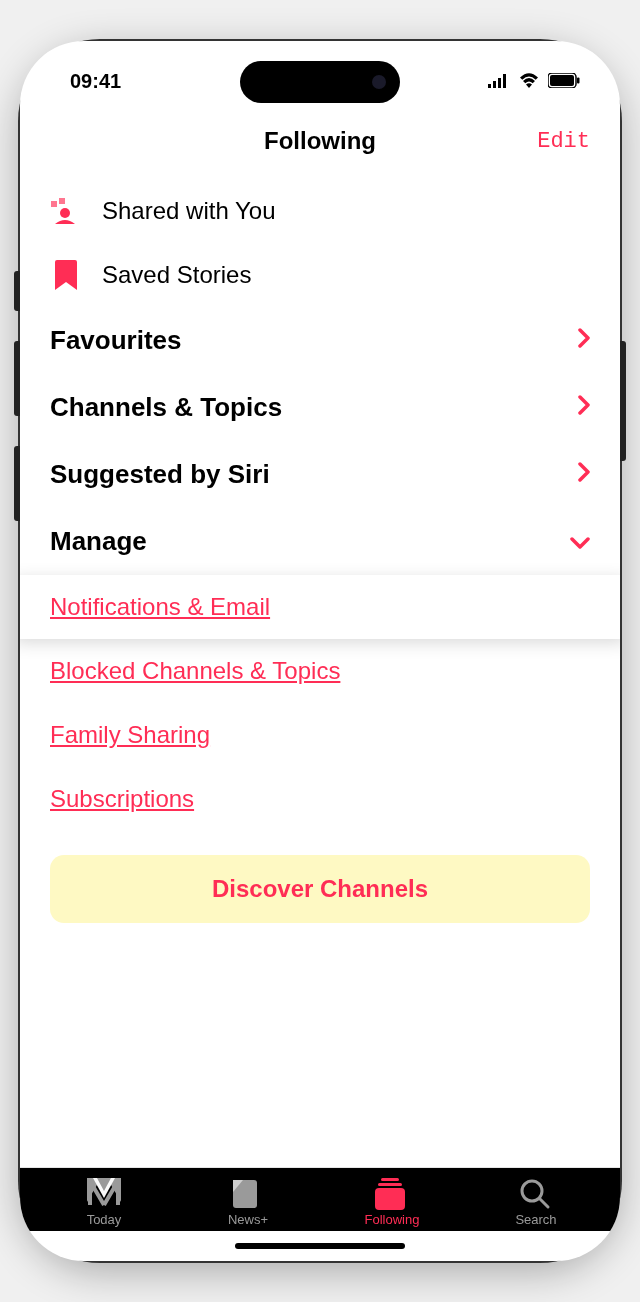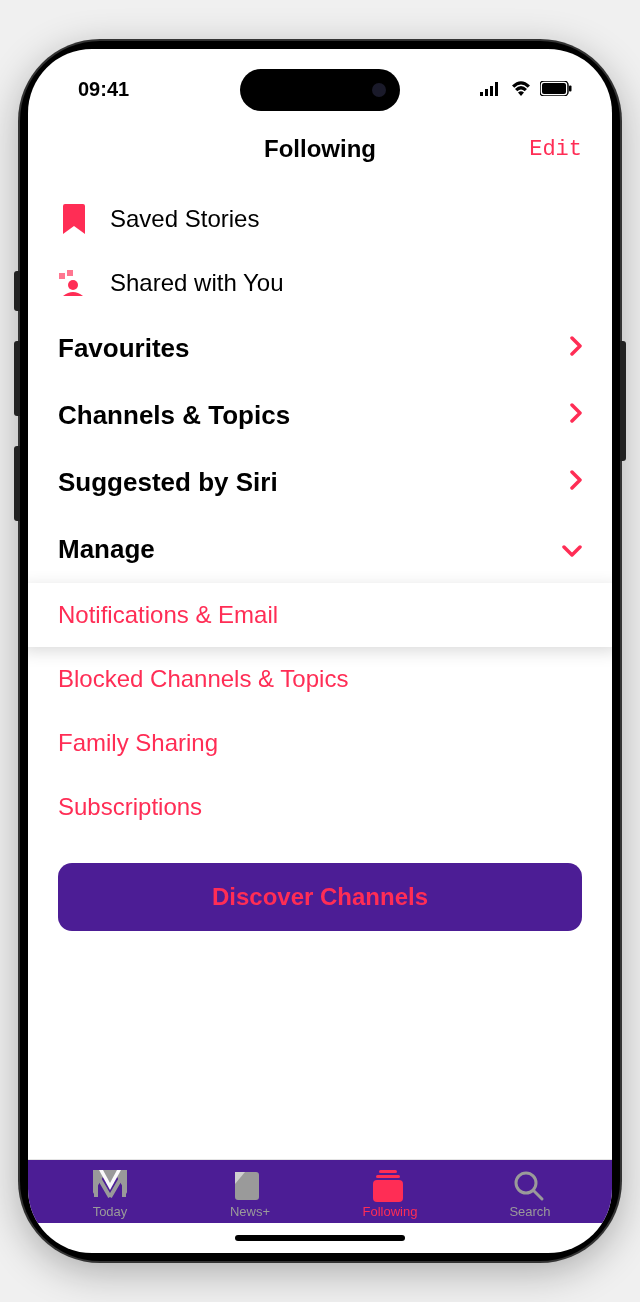--- a/index.html
+++ b/index.html
@@ -9,21 +9,21 @@
       display: flex;
       justify-content: center;
       align-items: center;
       min-height: 1302px;
     }
     .device-frame {
       width: 600px;
       height: 1220px;
       background: #000;
       border-radius: 80px;
-      padding: 8px;
+      padding: 0;
       box-shadow: 0 0 0 2px #333, 0 10px 40px rgba(0,0,0,0.3);
       position: relative;
     }
     .device-buttons-left {
       position: absolute;
       left: -6px;
       top: 230px;
     }
     .device-buttons-left .btn {
       width: 6px;
@@ -143,45 +143,46 @@
     }
     .section-item .chevron {
       color: #ff2d55;
       font-size: 22px;
       font-weight: 600;
     }
     .manage-sub {
       padding: 18px 30px;
       font-size: 24px;
       color: #ff2d55;
+      text-decoration: underline;
     }
     .manage-sub.highlighted {
       background: #fff;
       box-shadow: 0 4px 16px rgba(0,0,0,0.15);
       margin: 0 -6px;
       padding-left: 36px;
       padding-right: 36px;
     }
     .discover-btn {
       margin: 24px 30px;
-      background: #4c1d95;
+      background: #fef9c3;
       border-radius: 14px;
       padding: 20px;
       text-align: center;
       color: #ff2d55;
       font-size: 24px;
       font-weight: 700;
     }
     .tab-bar {
       display: flex;
       justify-content: space-around;
       align-items: flex-end;
       padding: 10px 12px 4px;
       border-top: 1px solid #e5e5e5;
-      background: #4c1d95;
+      background: #000000;
     }
     .tab {
       display: flex;
       flex-direction: column;
       align-items: center;
       gap: 4px;
       flex: 1;
       color: #9a9a9a;
     }
     .tab.active { color: #ff2d55; }
@@ -244,37 +245,37 @@
 
     <div class="header">
       <span class="header-title">Following</span>
       <span class="header-edit">Edit</span>
     </div>
 
     <div class="content">
 
       <div class="list-item">
         <span class="icon">
-          <svg width="22" height="30" viewBox="0 0 22 30">
-              <path d="M2 0 H20 Q22 0 22 2 V30 L11 22 L0 30 V2 Q0 0 2 0 Z" fill="#ff2d55"></path>
-            </svg>
-        </span>
-        <span class="label">Saved Stories</span>
-      </div>
-
-      <div class="list-item">
-        <span class="icon">
           <svg width="30" height="26" viewBox="0 0 30 26">
               <rect x="0" y="3" width="6" height="6" fill="#ff2d55" opacity="0.65"></rect>
               <rect x="8" y="0" width="6" height="6" fill="#ff2d55" opacity="0.65"></rect>
               <circle cx="14" cy="15" r="5" fill="#ff2d55"></circle>
               <path d="M4 26 Q14 18 24 26 Z" fill="#ff2d55"></path>
             </svg>
         </span>
         <span class="label">Shared with You</span>
+      </div>
+
+      <div class="list-item">
+        <span class="icon">
+          <svg width="22" height="30" viewBox="0 0 22 30">
+              <path d="M2 0 H20 Q22 0 22 2 V30 L11 22 L0 30 V2 Q0 0 2 0 Z" fill="#ff2d55"></path>
+            </svg>
+        </span>
+        <span class="label">Saved Stories</span>
       </div>
 
 
       <div class="section-item">
         <span class="label">Favourites</span>
         <span class="chevron"><svg width="12" height="20" viewBox="0 0 12 20">
               <path d="M2 2 L10 10 L2 18" stroke="#ff2d55" stroke-width="3.5" fill="none" stroke-linecap="round" stroke-linejoin="round"></path>
             </svg></span>
       </div>
       <div class="section-item">

